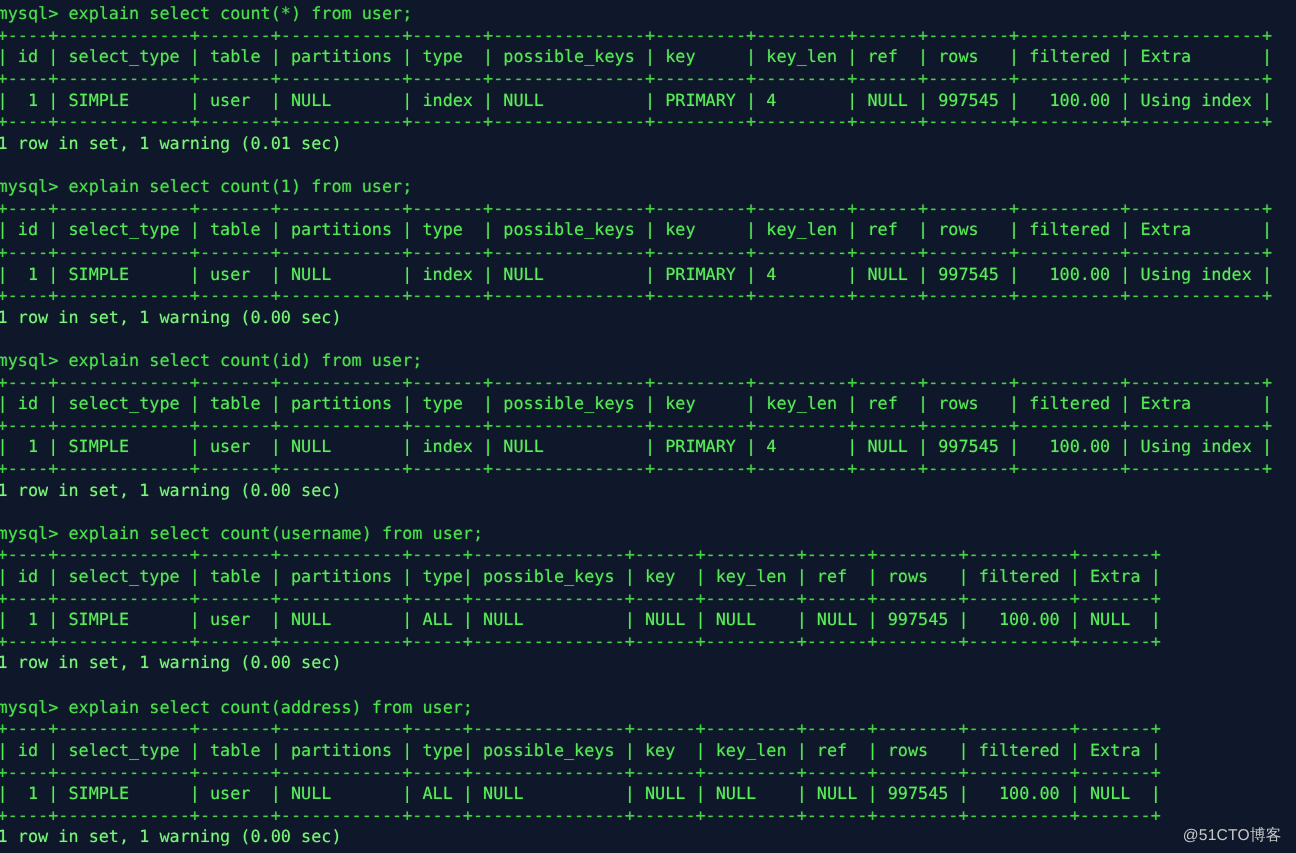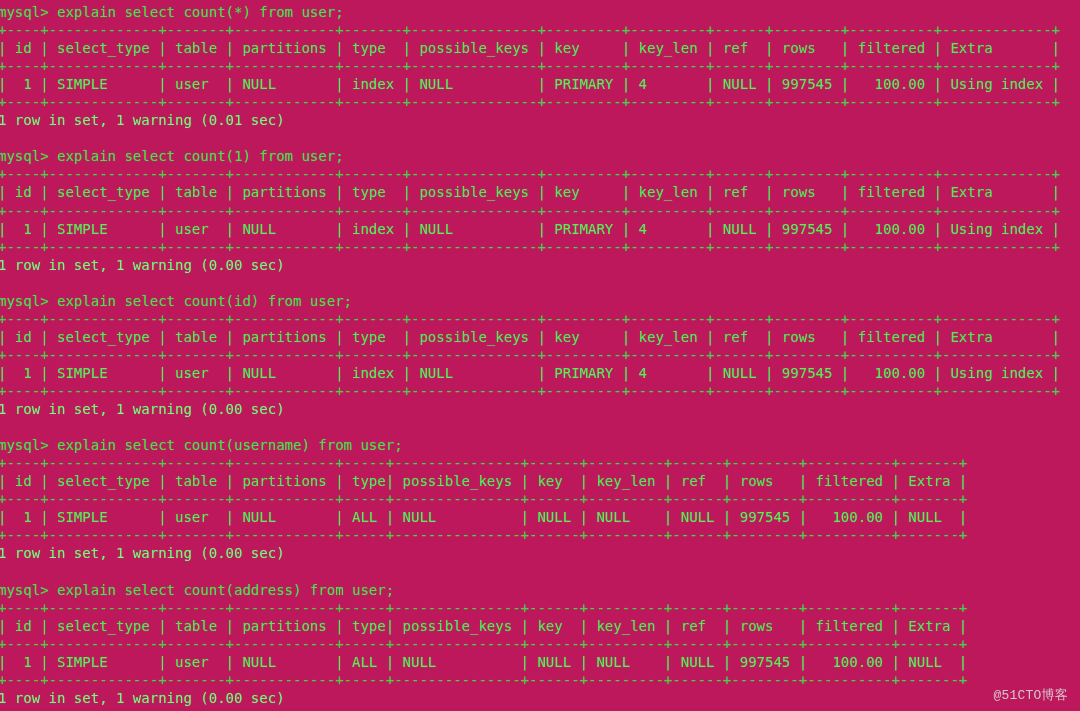--- a/index.html
+++ b/index.html
@@ -5,21 +5,21 @@
 <style>
   html, body {
     margin: 0;
     padding: 0;
     background: #070707;
   }
   #terminal {
     position: relative;
     width: 1080px;
     height: 711px;
-    background: #be185d;
+    background: #0f172a;
     overflow: hidden;
     font-family: "DejaVu Sans Mono", "Liberation Mono", monospace;
     font-size: 14px;
     line-height: 18.05px;
     letter-spacing: 0px;
   }
   #screen {
     position: absolute;
     left: -2px;
     top: 3px;
@@ -39,21 +39,21 @@
   .prompt-line { color: #4ce04c; }
   .rule-line   { color: #46d246; }
   .head-line   { color: #56e856; }
   .data-line   { color: #5aec5a; }
   .status-line { color: #7cf57c; }
   #watermark {
     position: absolute;
     right: 12px;
     bottom: 6px;
     color: #d6d6d6;
-    font-family: Liberation Mono, monospace;
+    font-family: Liberation Sans, sans-serif;
     font-size: 13px;
     letter-spacing: 0.2px;
     opacity: 0.92;
     user-select: none;
   }
 </style>
 </head>
 <body>
 
 <div id="terminal">

